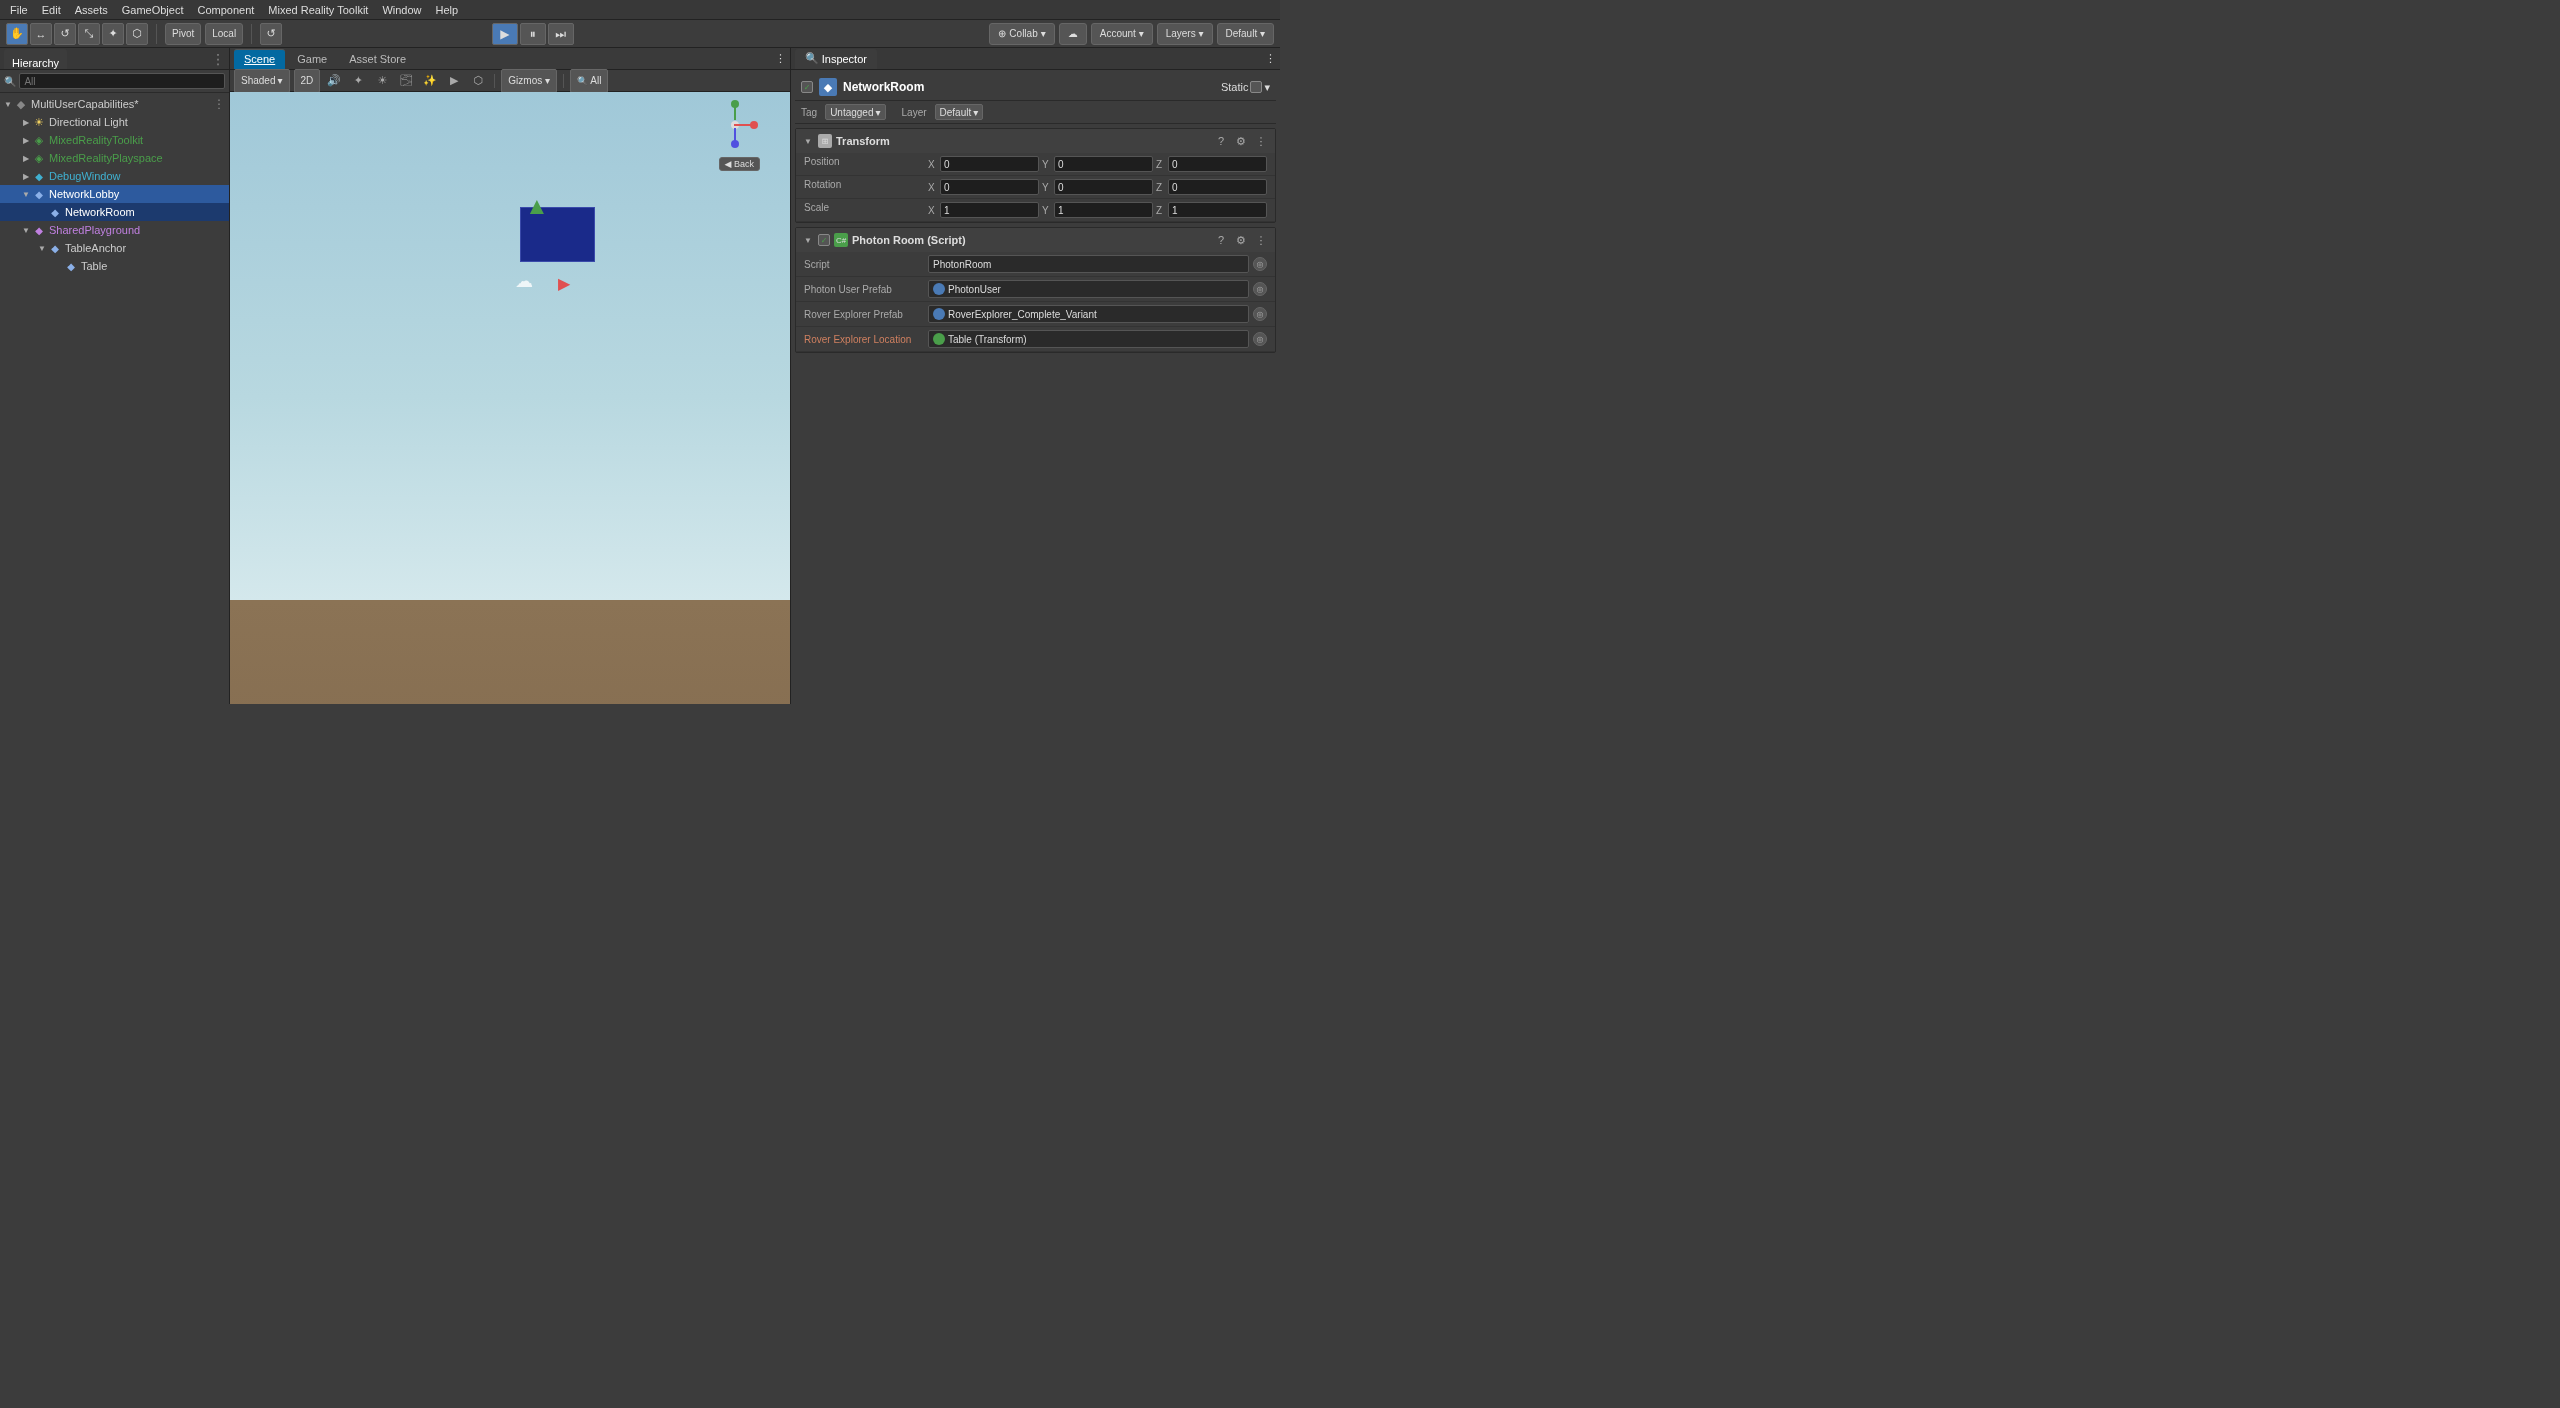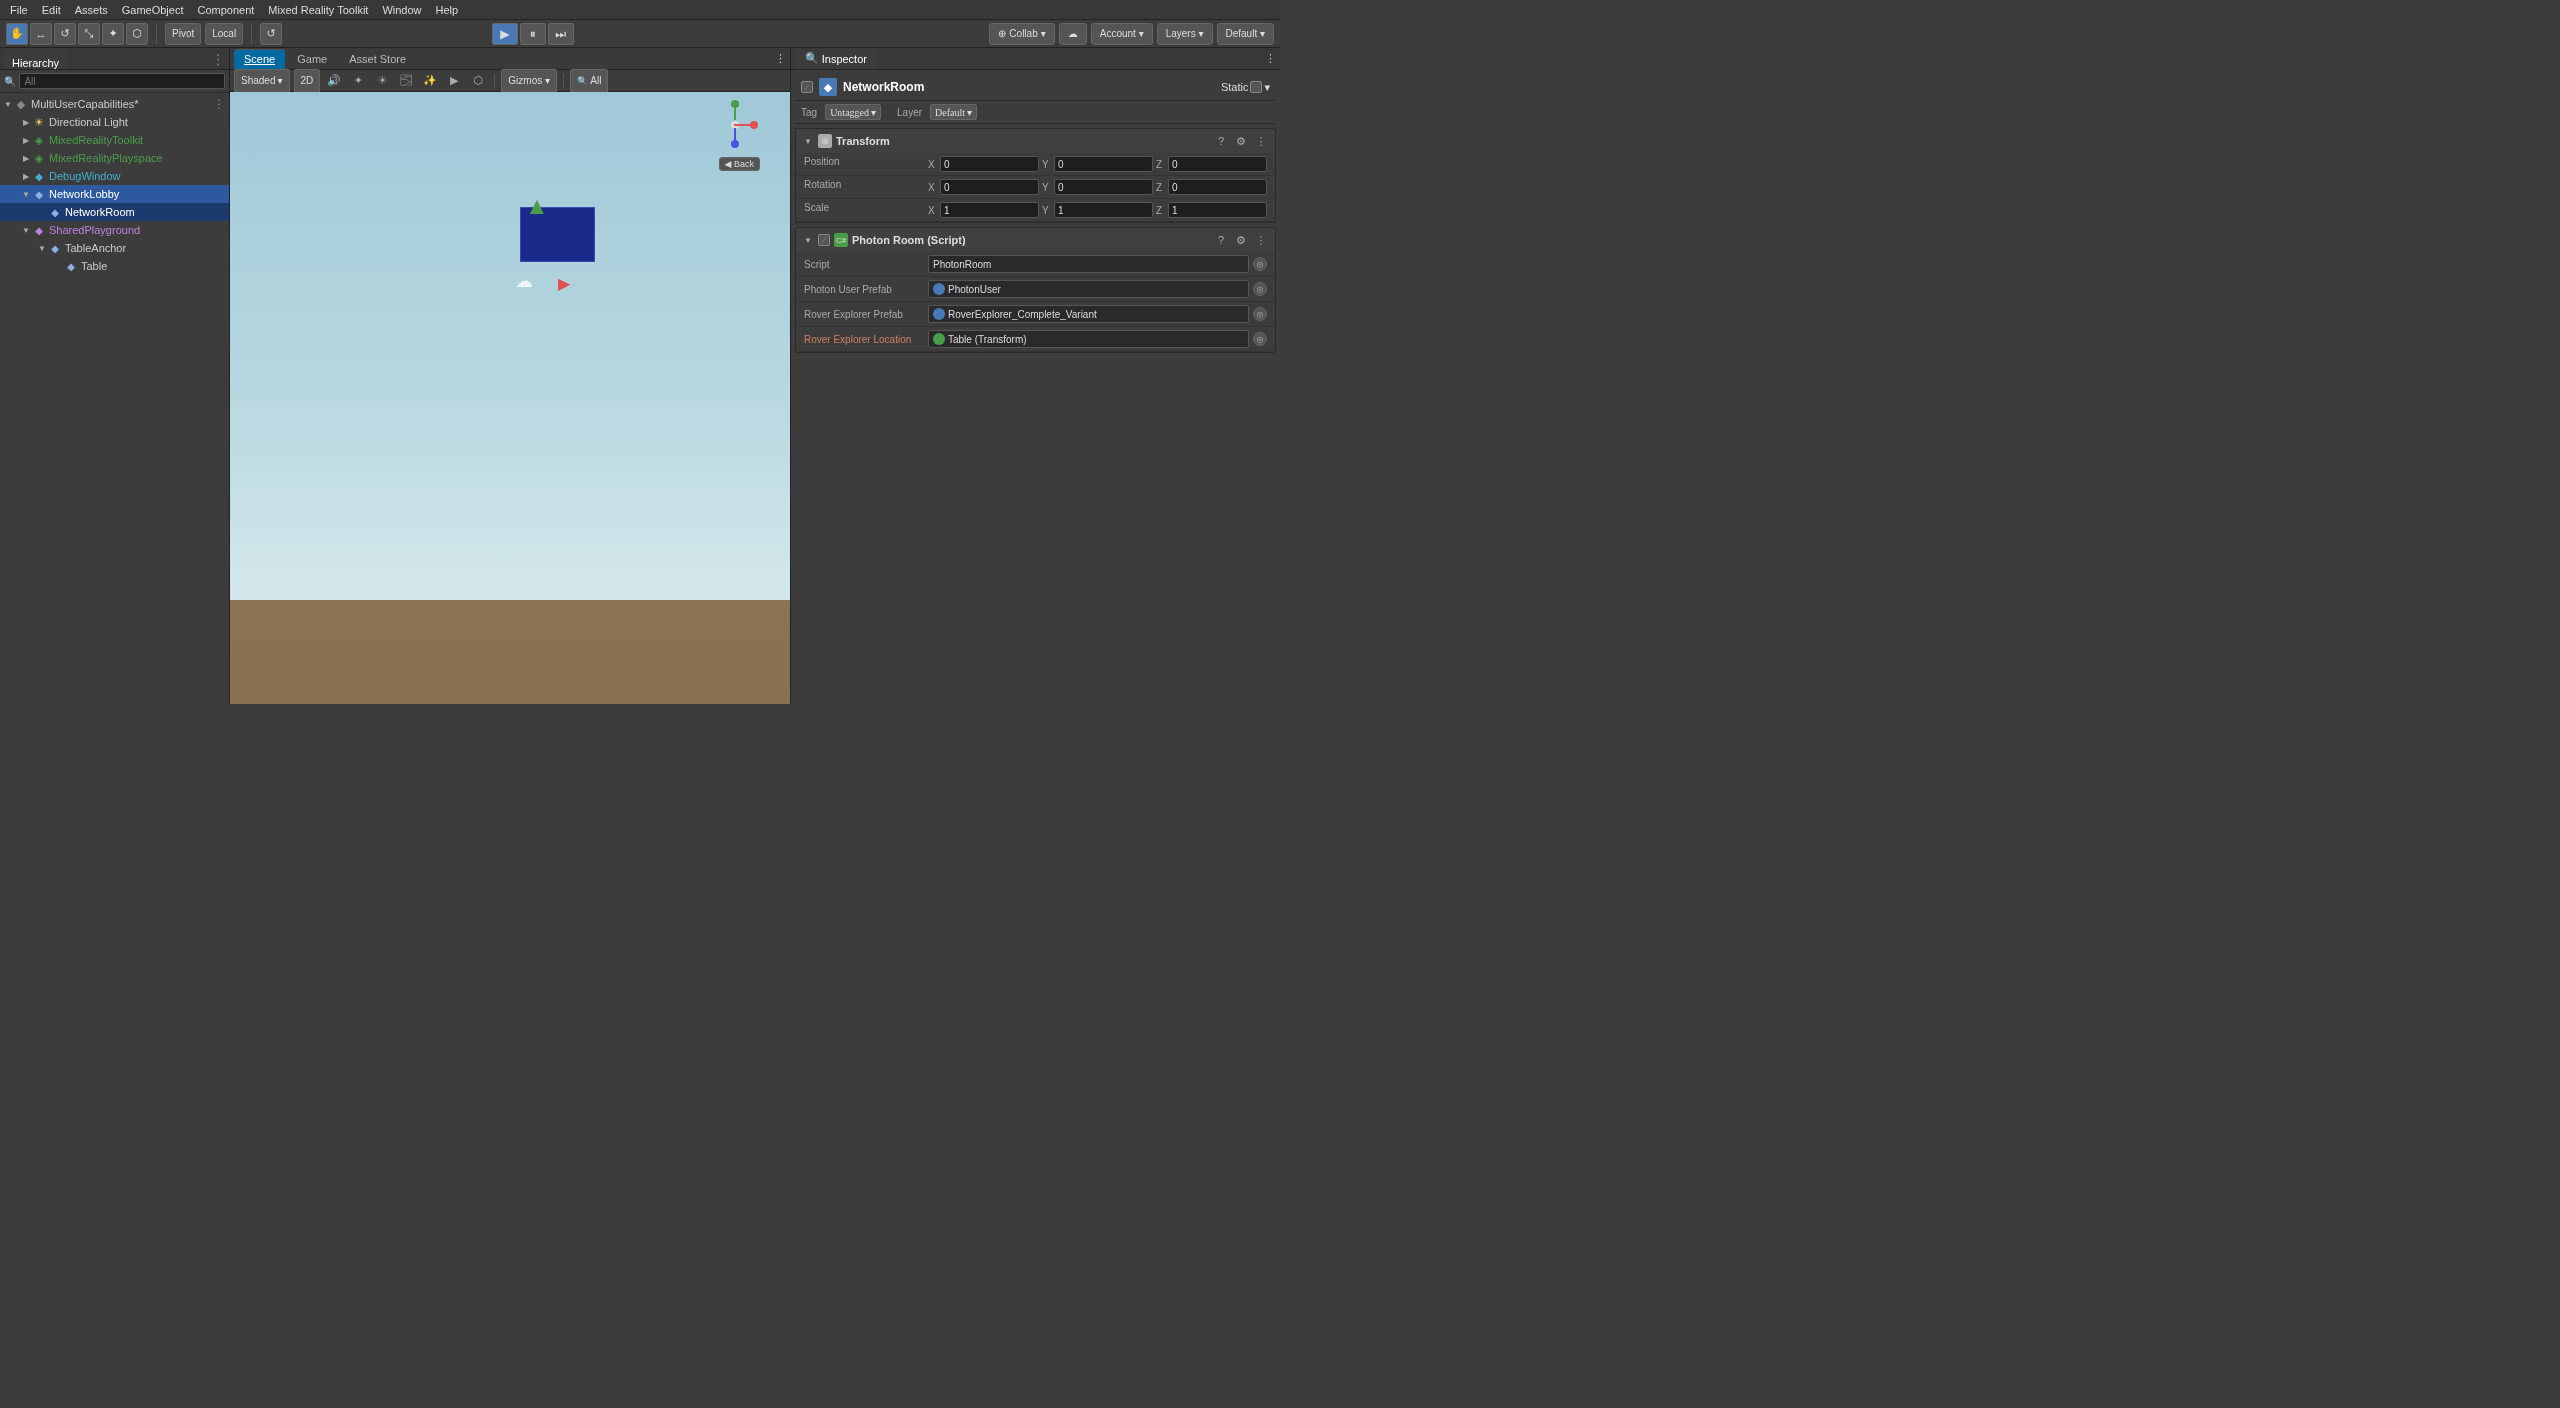--- a/index.html
+++ b/index.html
@@ -429,21 +429,21 @@
     }
     .inspector-tag-label { font-size: 10px; color: #aaa; }
     .inspector-tag-value {
       height: 16px;
       padding: 0 4px;
       background: #555;
       border: 1px solid #666;
       border-radius: 2px;
       color: #ddd;
       font-size: 10px;
-      display: flex; align-items: center; gap: 2px; font-family: Liberation Serif, serif;
+      display: flex; align-items: center; gap: 2px;
     }
     .inspector-section {
       margin: 4px 0;
       border: 1px solid #2a2a2a;
       border-radius: 2px;
     }
     .inspector-section-header {
       display: flex;
       align-items: center;
       padding: 4px 6px;

